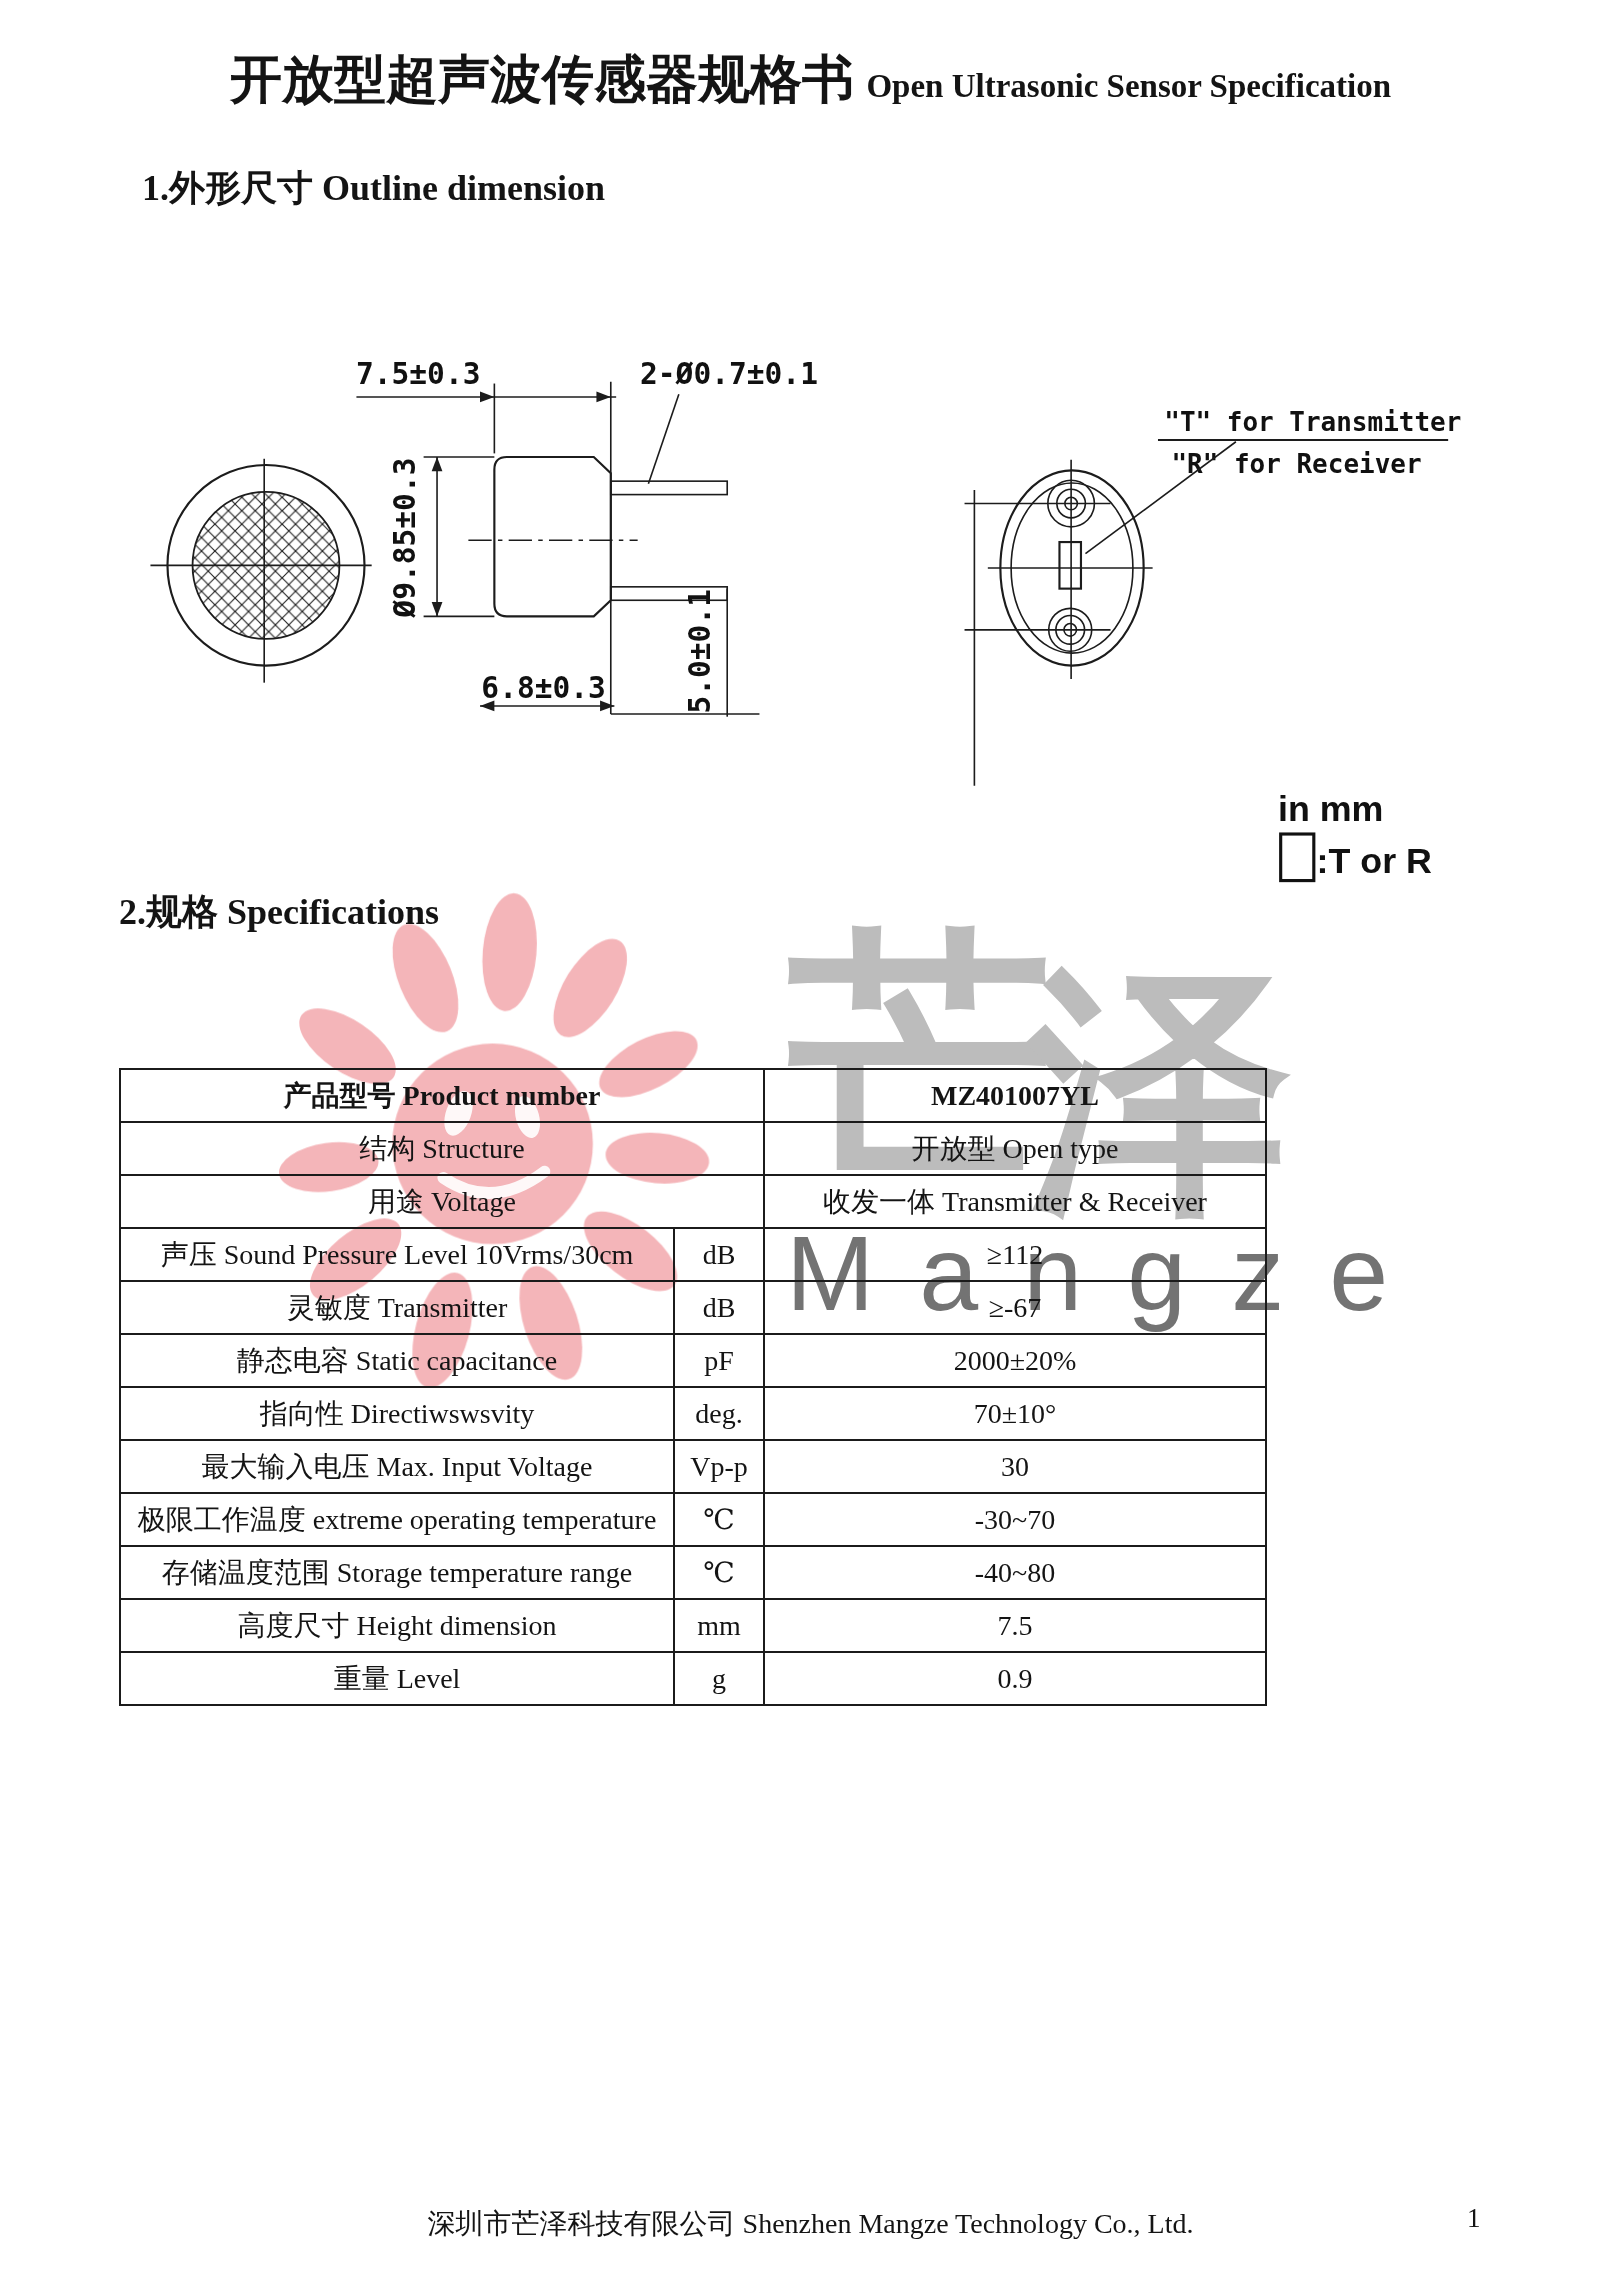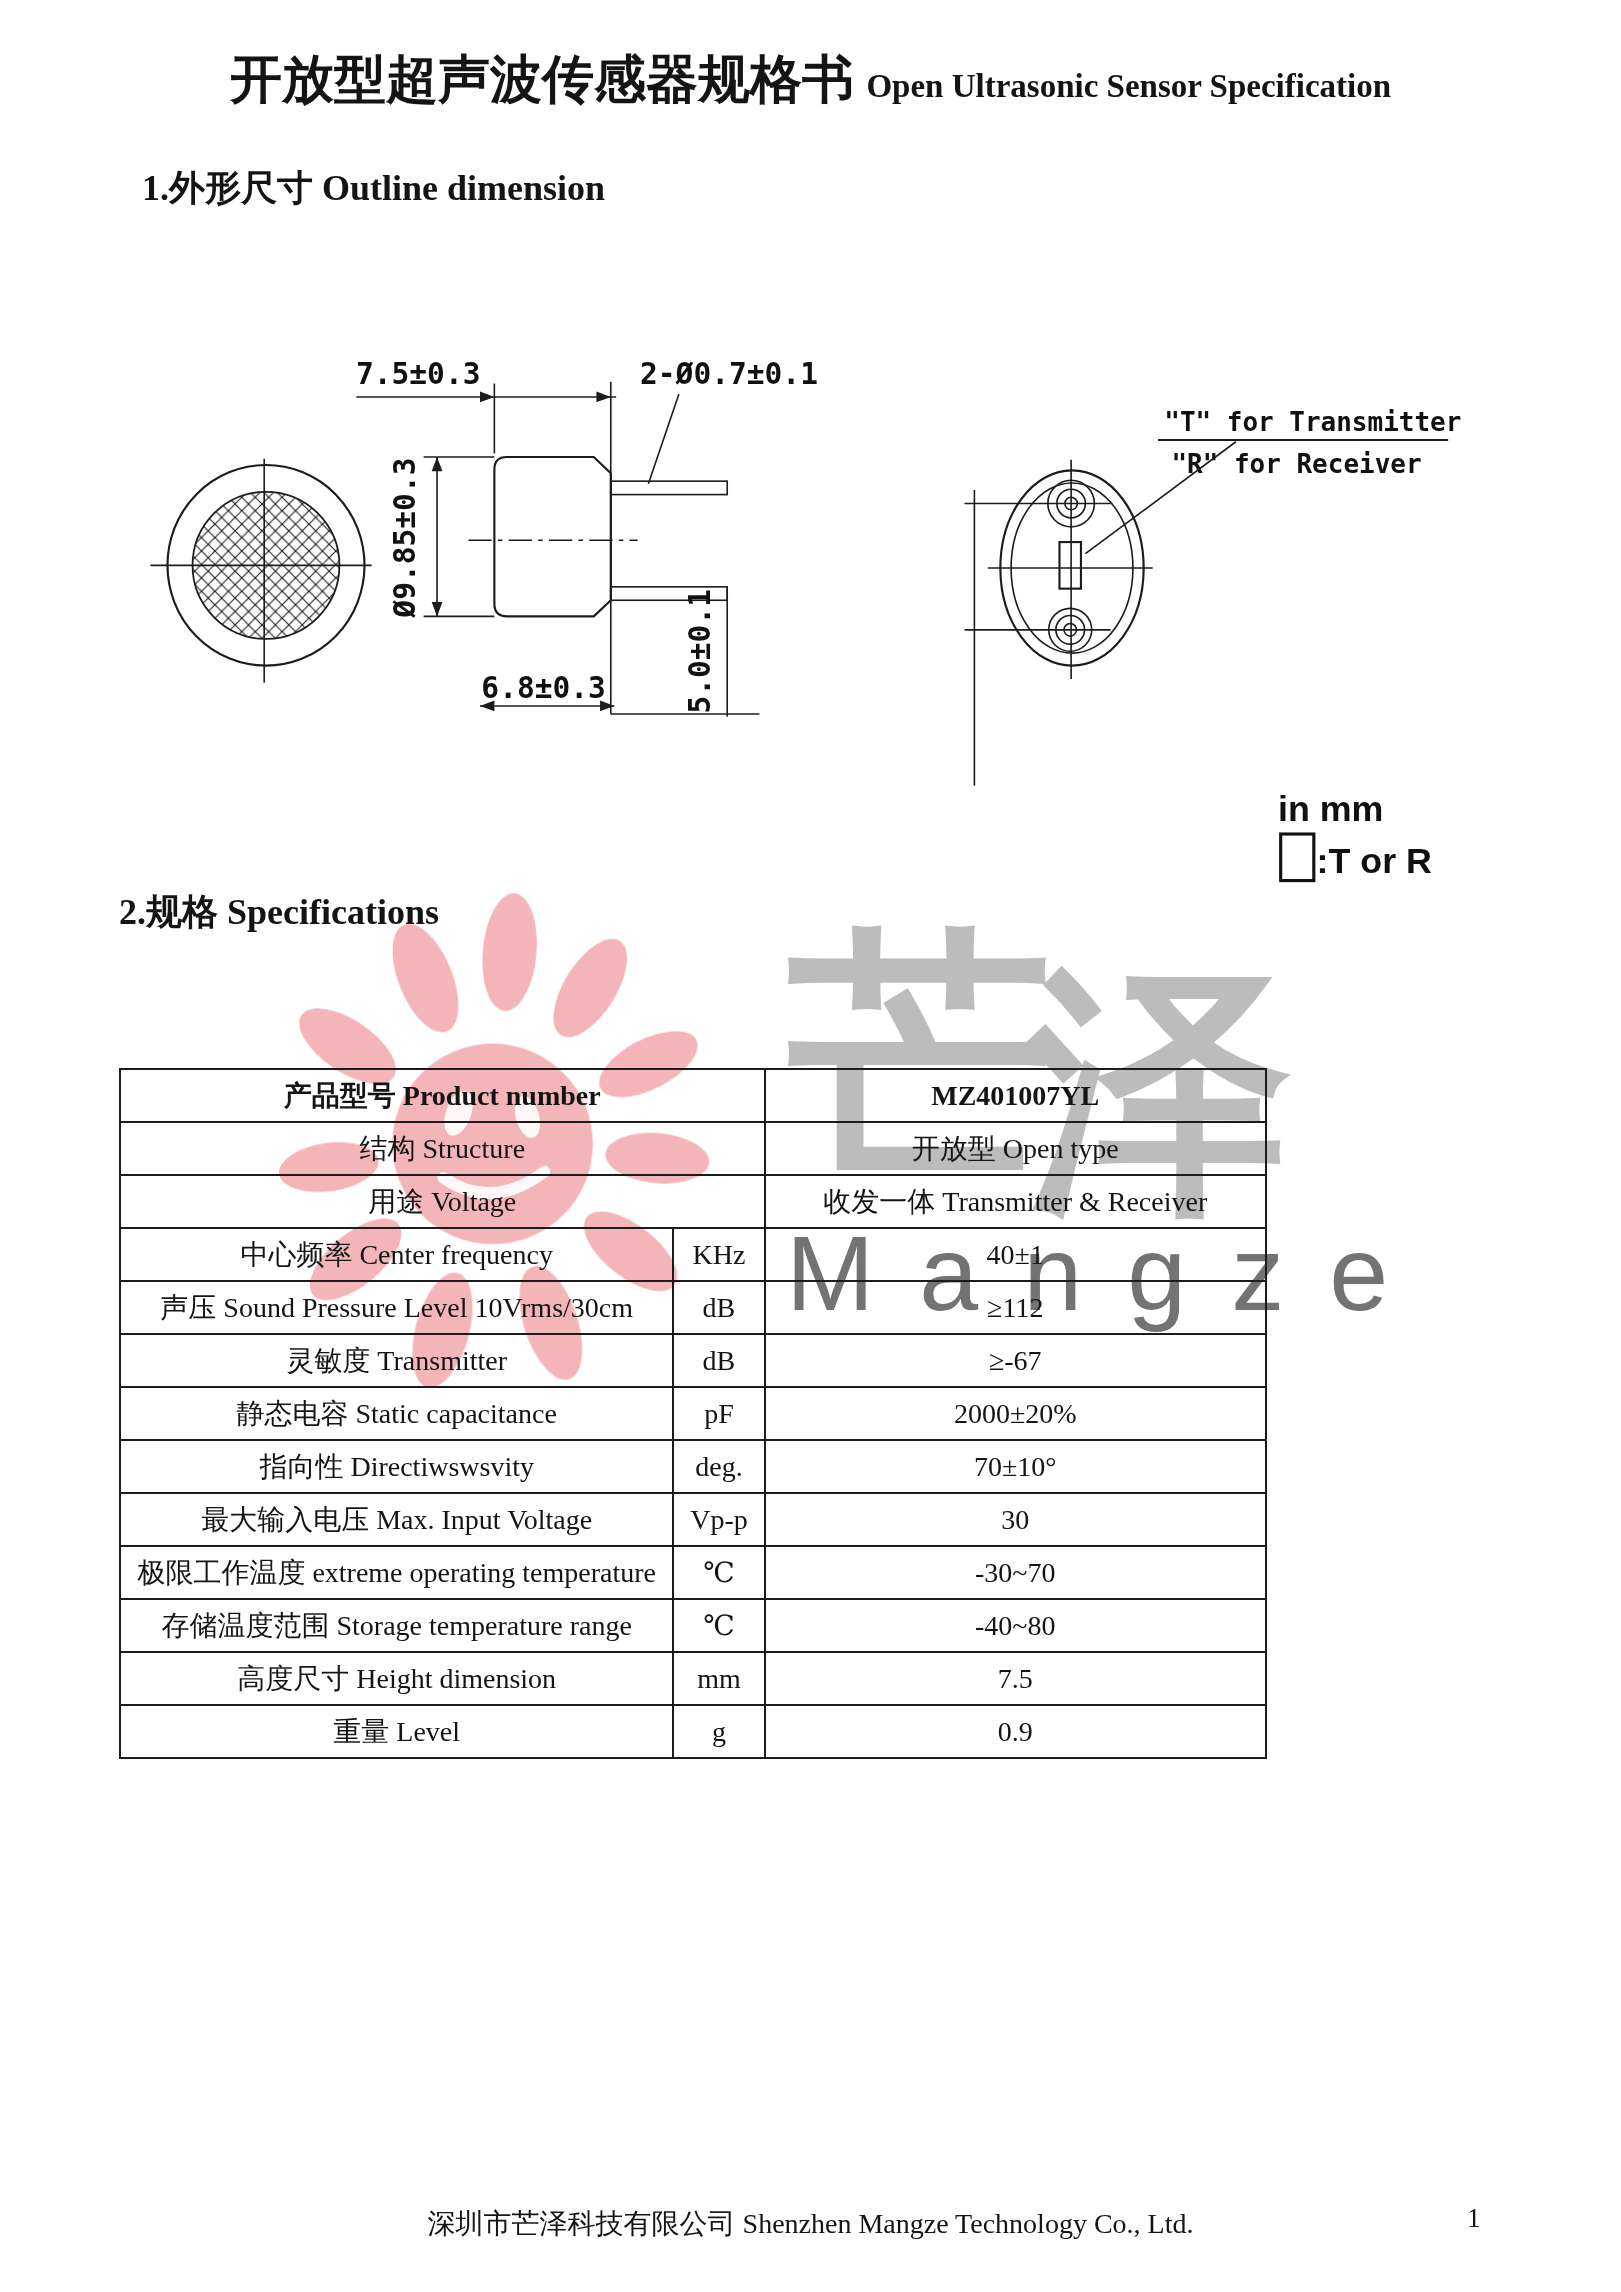--- a/index.html
+++ b/index.html
@@ -218,25 +218,20 @@
     </tr>
     <tr>
       <td colspan="2">结构 Structure</td>
       <td>开放型 Open type</td>
     </tr>
     <tr>
       <td colspan="2">用途 Voltage</td>
       <td>收发一体 Transmitter &amp; Receiver</td>
     </tr>
     <tr>
-      <td>中心频率 Center frequency</td>
-      <td>KHz</td>
-      <td>40±1</td>
-    </tr>
-    <tr>
       <td>声压 Sound Pressure Level 10Vrms/30cm</td>
       <td>dB</td>
       <td>≥112</td>
     </tr>
     <tr>
       <td>灵敏度 Transmitter</td>
       <td>dB</td>
       <td>≥-67</td>
     </tr>
     <tr>

